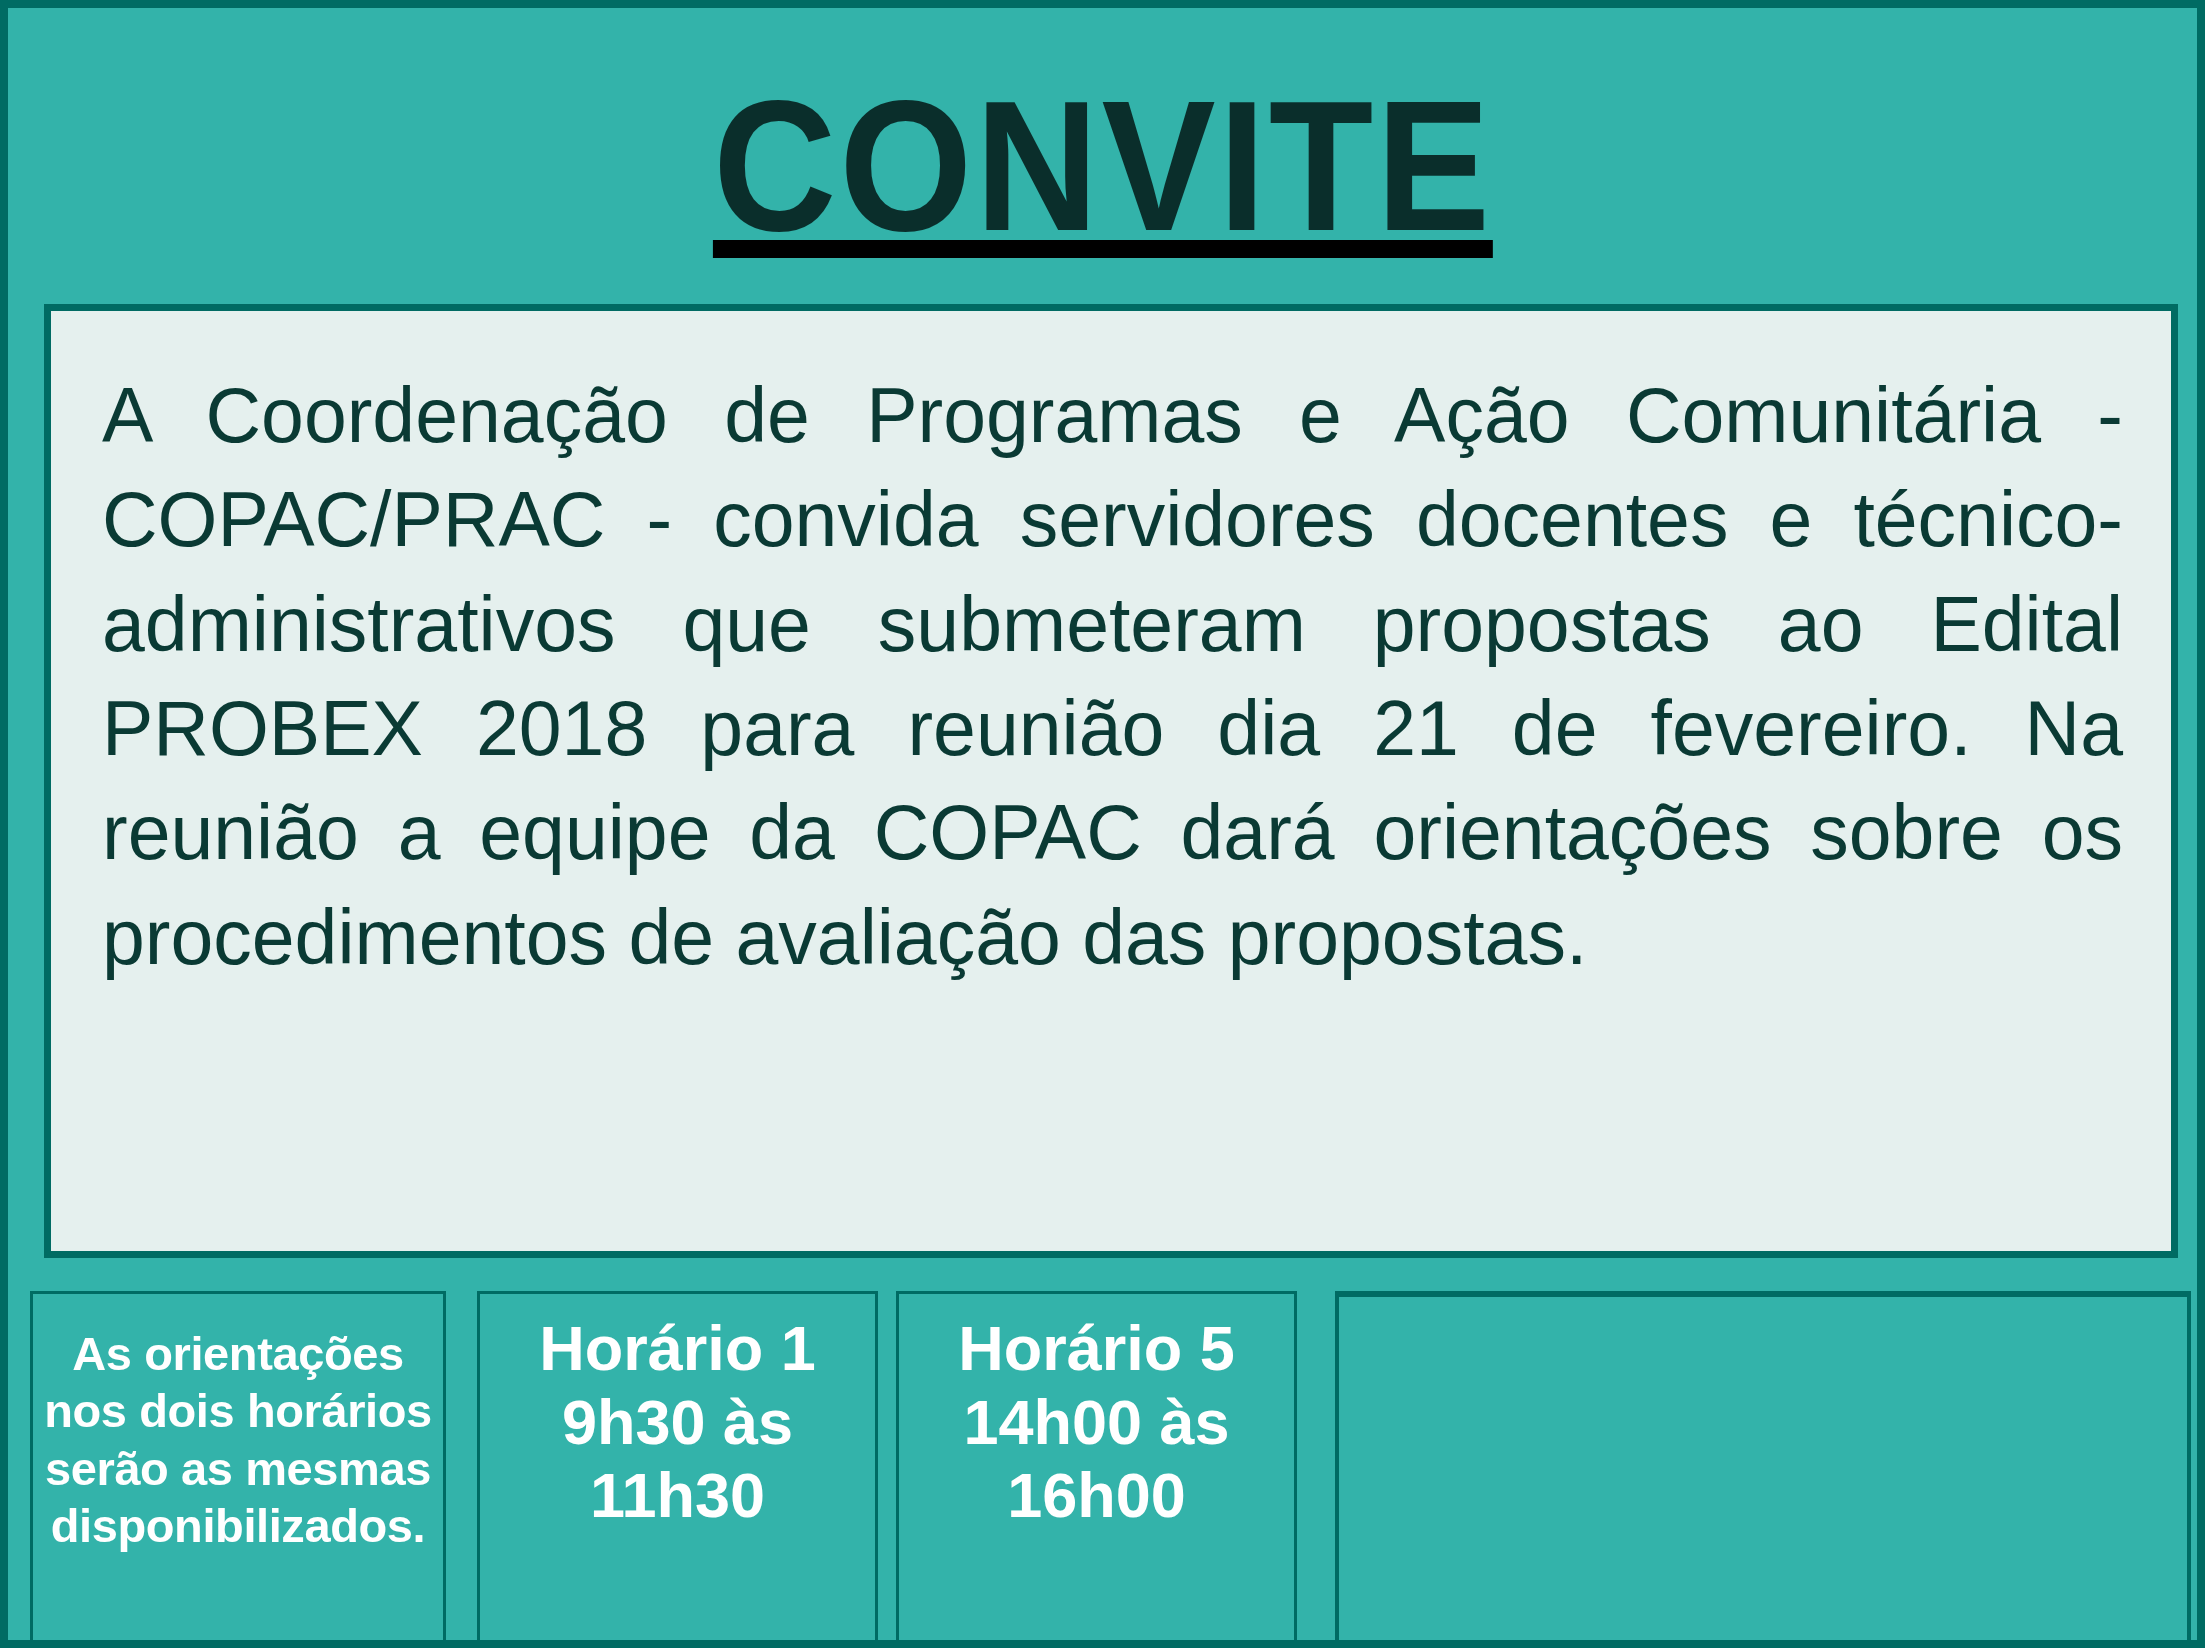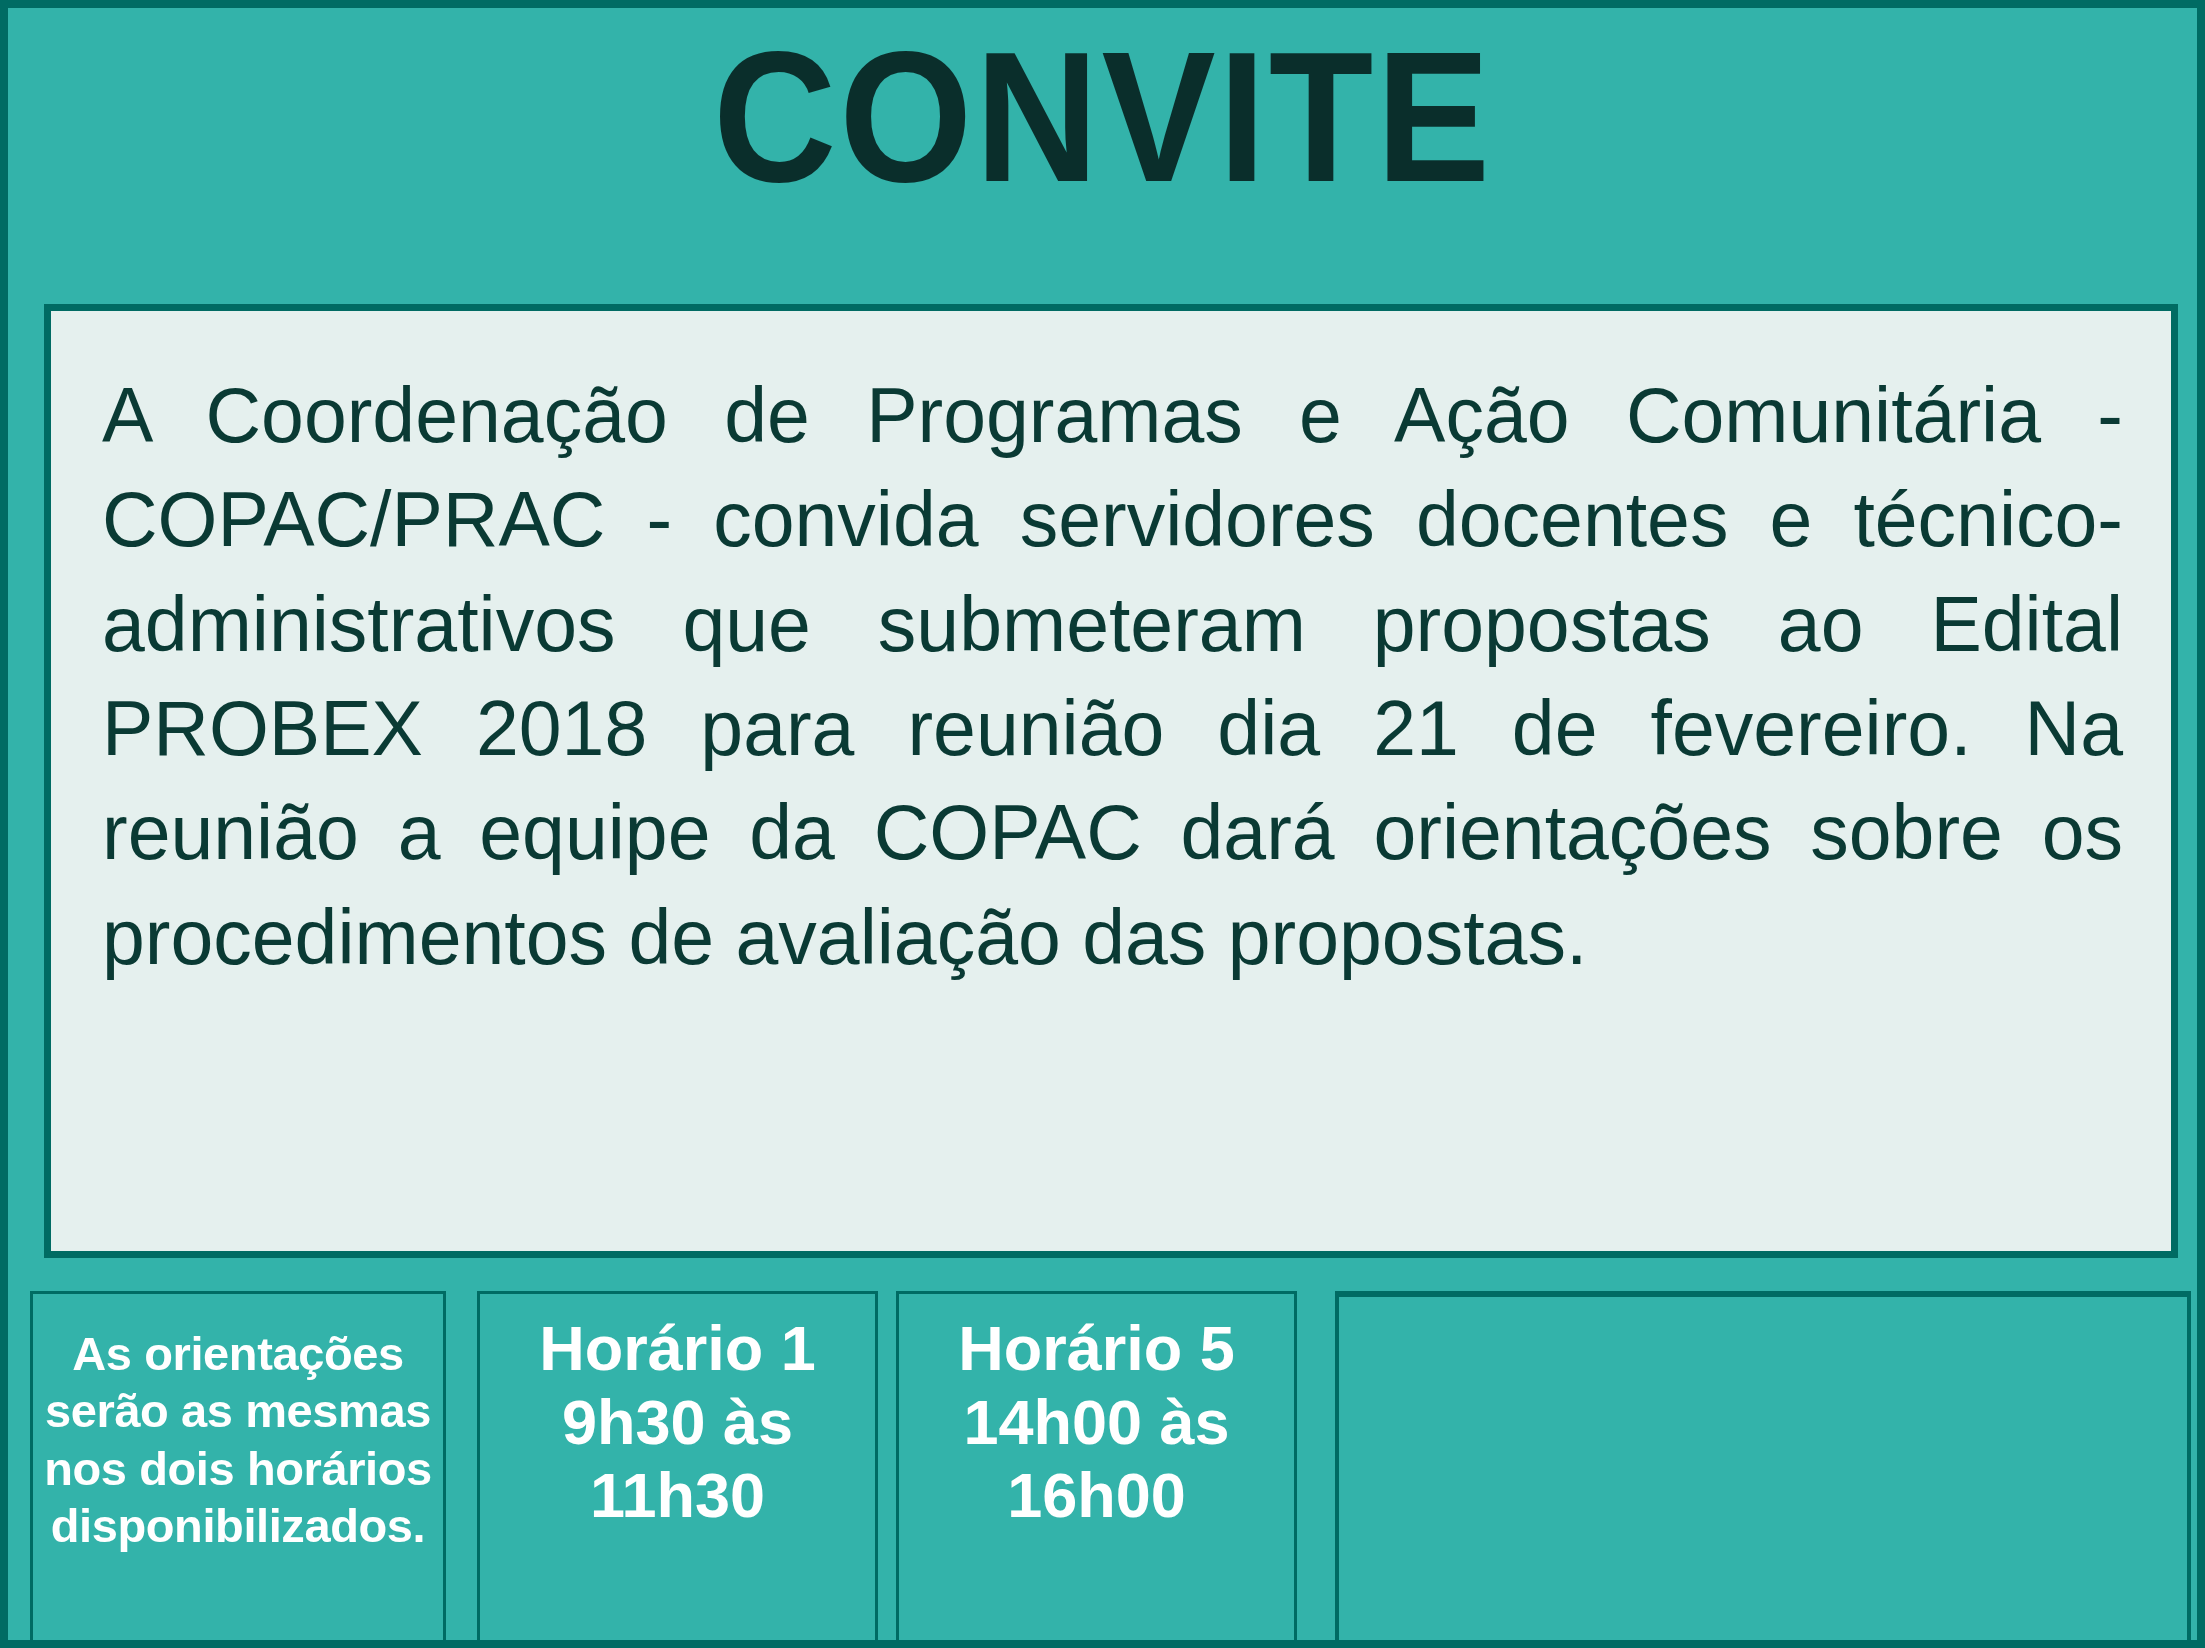--- a/index.html
+++ b/index.html
@@ -23,26 +23,27 @@
     --panel-bg: #E5F0EE;
     --title-col: #0A2E2B;
     --body-col: #0A3A34;
     --white: #FFFFFF;
   }
 
   
   .title-wrap {
     position: absolute;
     left: 0;
-    top: 16px;
+    top: 28px;
     width: 100%;
     height: 223px;
     display: flex;
-    align-items: flex-start;
+    align-items: flex-end;
     justify-content: center;
+    text-decoration: underline;
   }
   .title {
     color: var(--title-col);
     font-size: 186px;
     font-weight: 700;
     letter-spacing: 3px;
     line-height: 1;
     font-family: "Liberation Sans Narrow", "Liberation Sans", "DejaVu Sans", sans-serif;
     transform: scaleX(0.92);
     transform-origin: center;
@@ -131,22 +132,22 @@
   </div>
 
   <div class="body-panel">
     <p class="body-text">A Coordenação de Programas e Ação Comunitária - COPAC/PRAC - convida servidores docentes e técnico-administrativos que submeteram propostas ao Edital PROBEX 2018 para reunião dia 21 de fevereiro. Na reunião a equipe da COPAC dará orientações sobre os procedimentos de avaliação das propostas.</p>
   </div>
 
   <div class="boxes">
 
     <div class="box" id="box-note">
       <span class="note-line">As orientações</span>
+      <span class="note-line">nos dois horários</span>
       <span class="note-line">serão as mesmas</span>
-      <span class="note-line">nos dois horários</span>
       <span class="note-line">disponibilizados.</span>
     </div>
 
     <div class="box" id="box-h1">
       <span class="hor-line">Horário 1</span>
       <span class="hor-line">9h30 às</span>
       <span class="hor-line">11h30</span>
     </div>
 
     <div class="box" id="box-h2">

